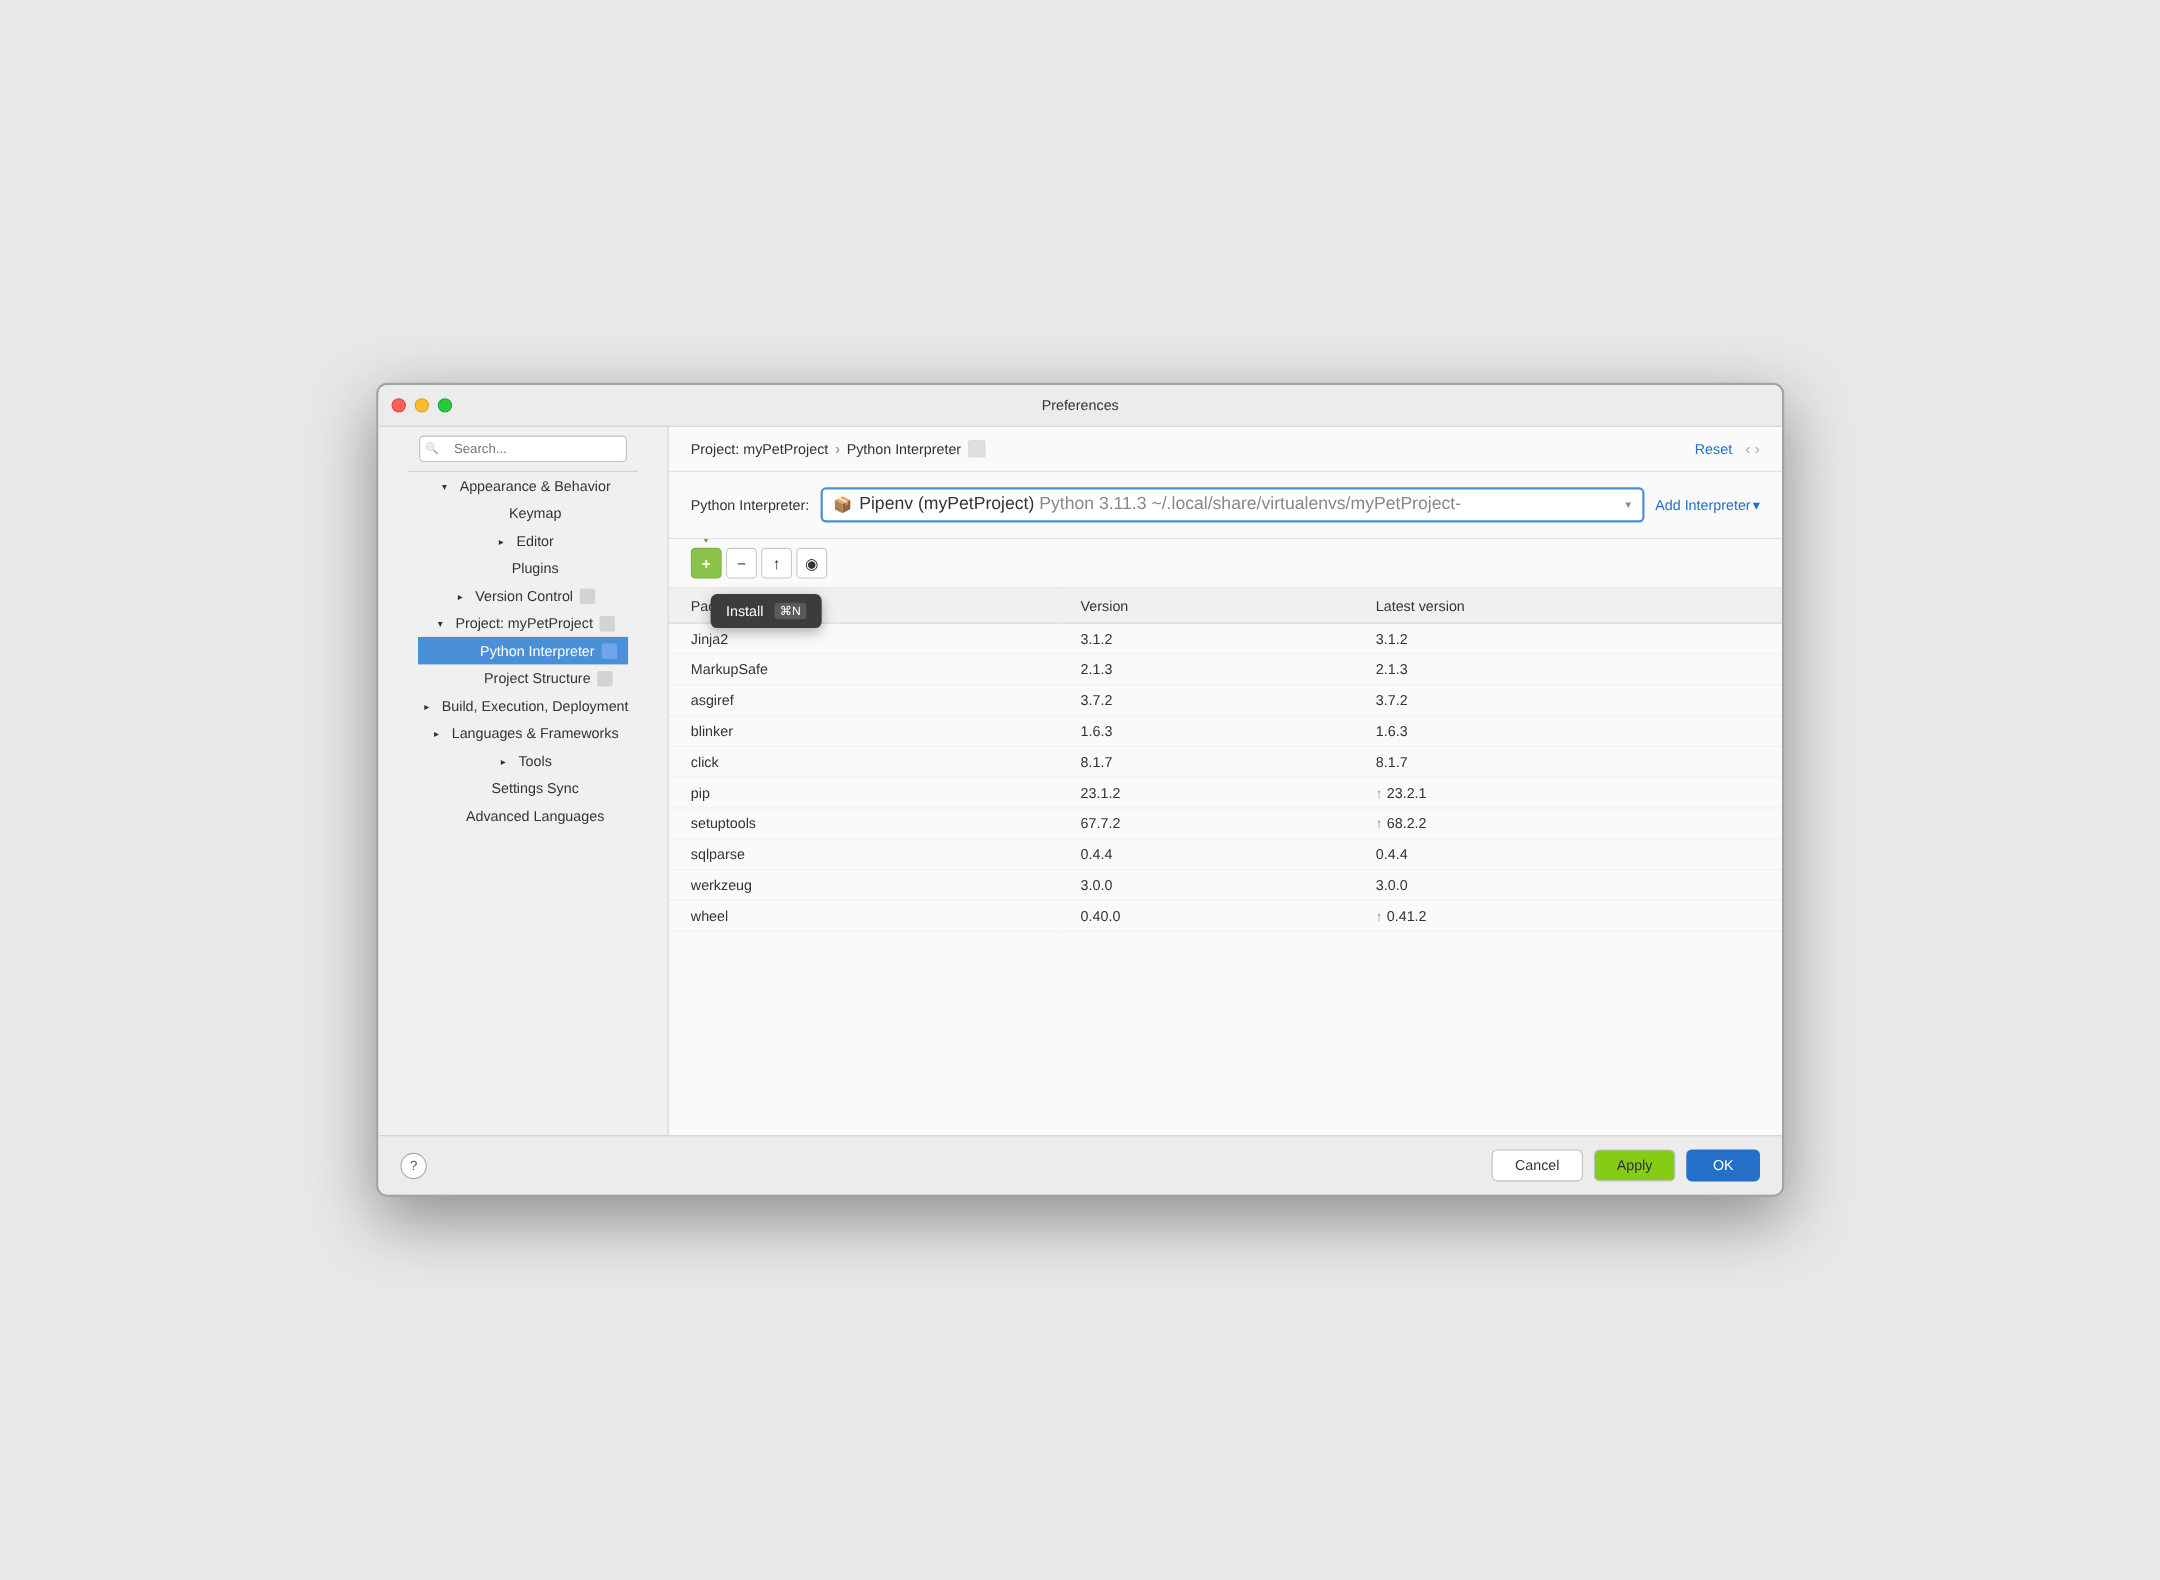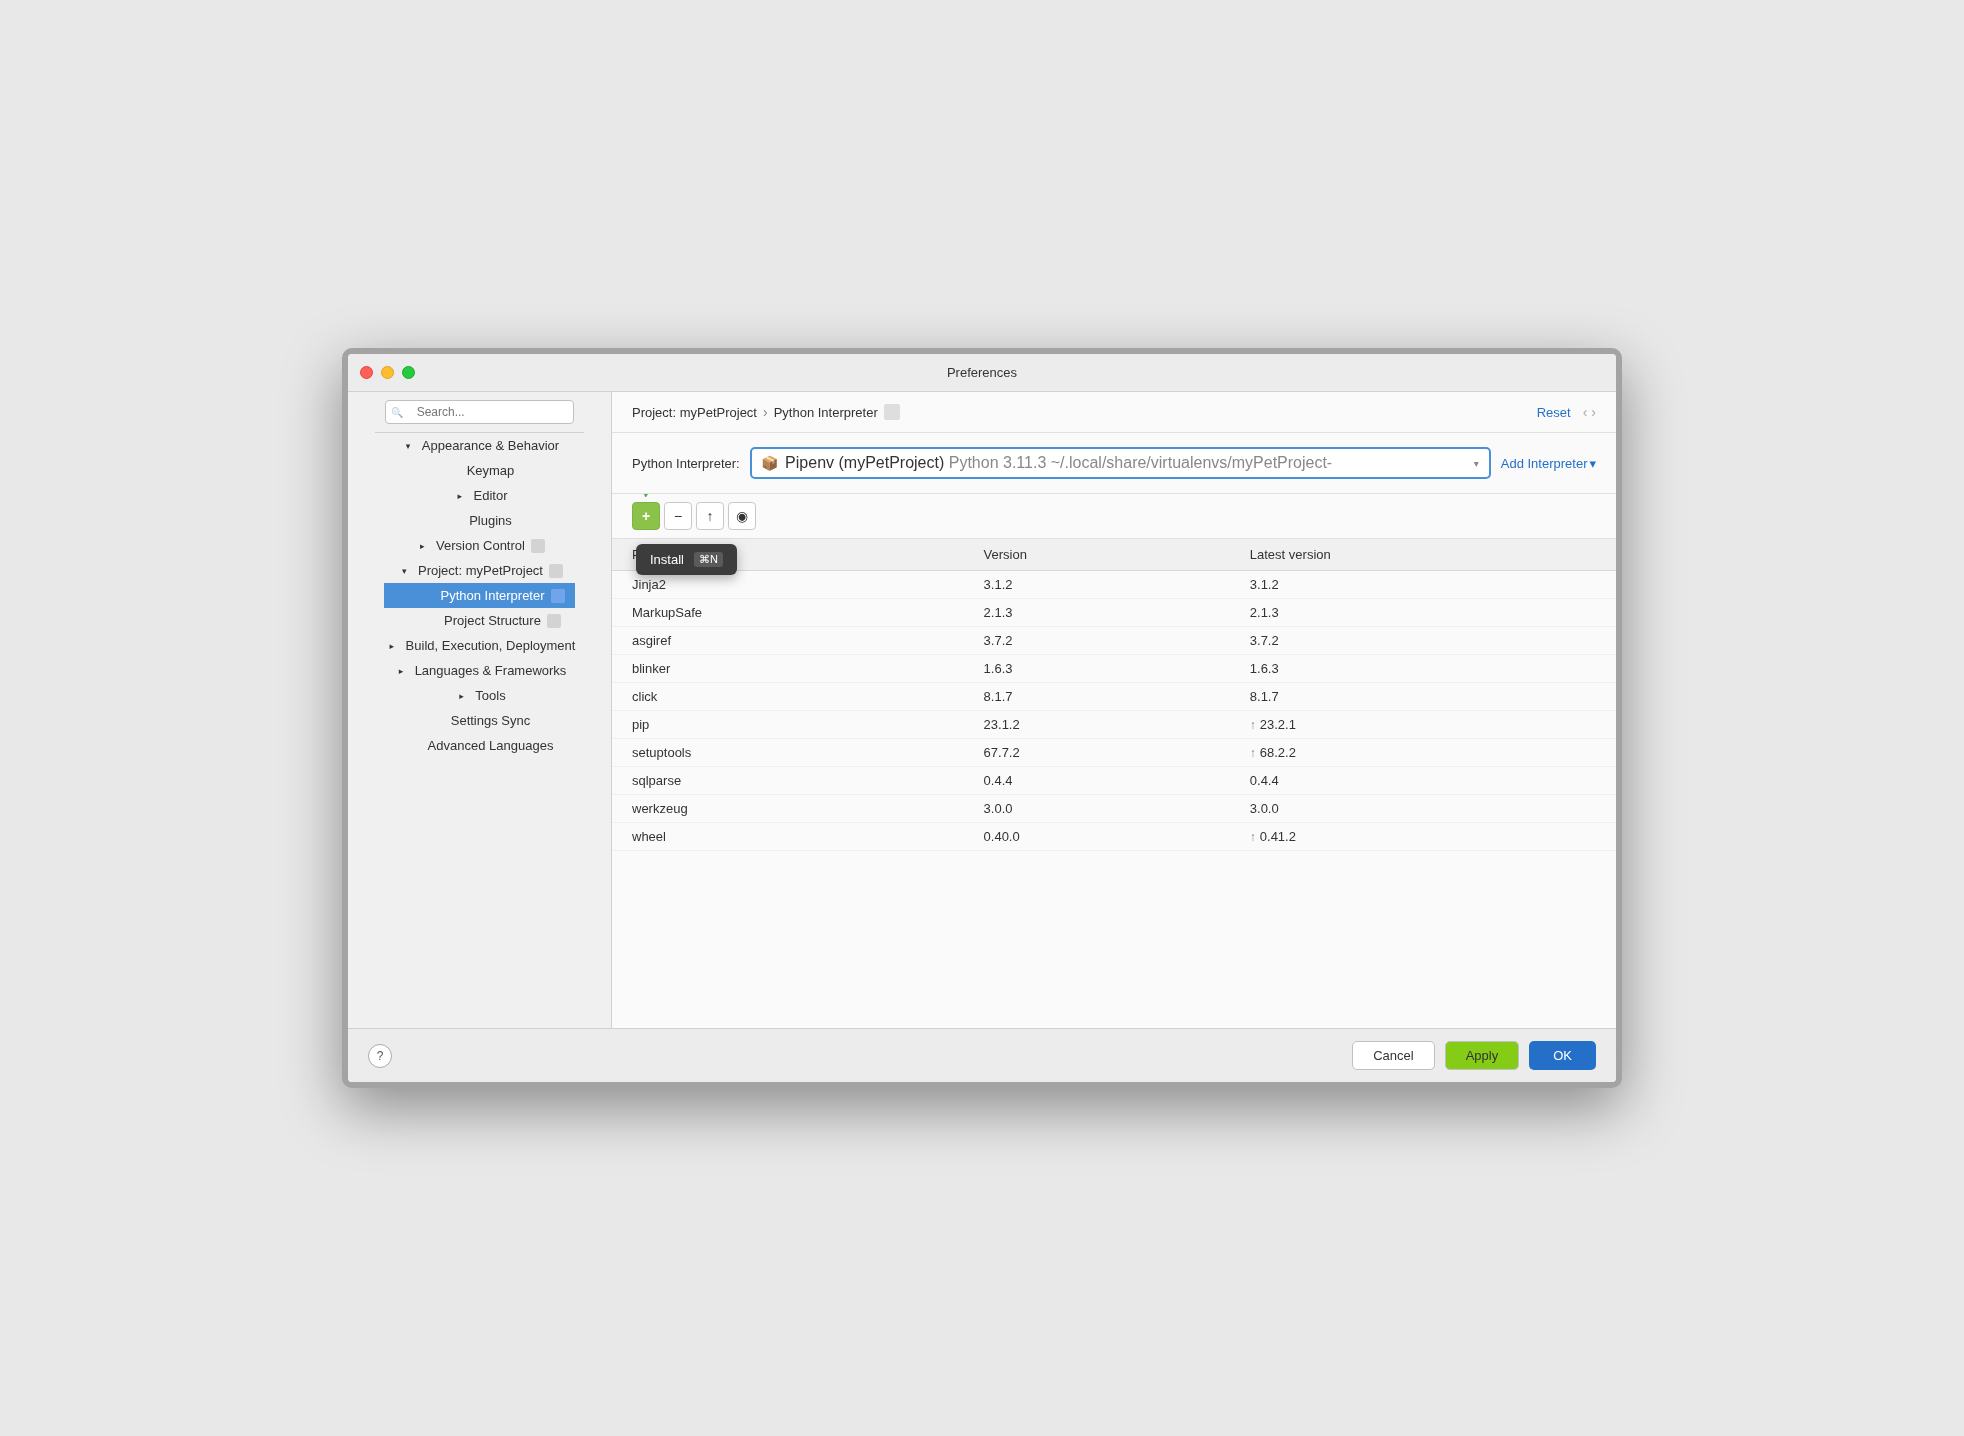--- a/index.html
+++ b/index.html
@@ -14,21 +14,21 @@
     }
     .window {
       width: 1280px;
       height: 740px;
       background: #f5f5f5;
       border-radius: 10px;
       box-shadow: 0 20px 60px rgba(0,0,0,0.4);
       display: flex;
       flex-direction: column;
       overflow: hidden;
-      border: 6px solid #a3a3a3;
+      border: 2px solid #a3a3a3;
     }
     .titlebar {
       background: #ececec;
       height: 38px;
       display: flex;
       align-items: center;
       justify-content: center;
       position: relative;
       border-bottom: 1px solid #d0d0d0;
       flex-shrink: 0;
@@ -346,21 +346,21 @@
       background: #2470c9;
       cursor: pointer;
       font-size: 13px;
       color: white;
       font-weight: 500;
     }
     
     .install-tooltip {
       position: absolute;
       top: 42px;
-      left: 4px;
+      left: 18px;
       background: #3c3c3c;
       color: white;
       padding: 8px 14px;
       border-radius: 6px;
       font-size: 13px;
       display: flex;
       align-items: center;
       gap: 10px;
       z-index: 10;
       box-shadow: 0 4px 12px rgba(0,0,0,0.3);

